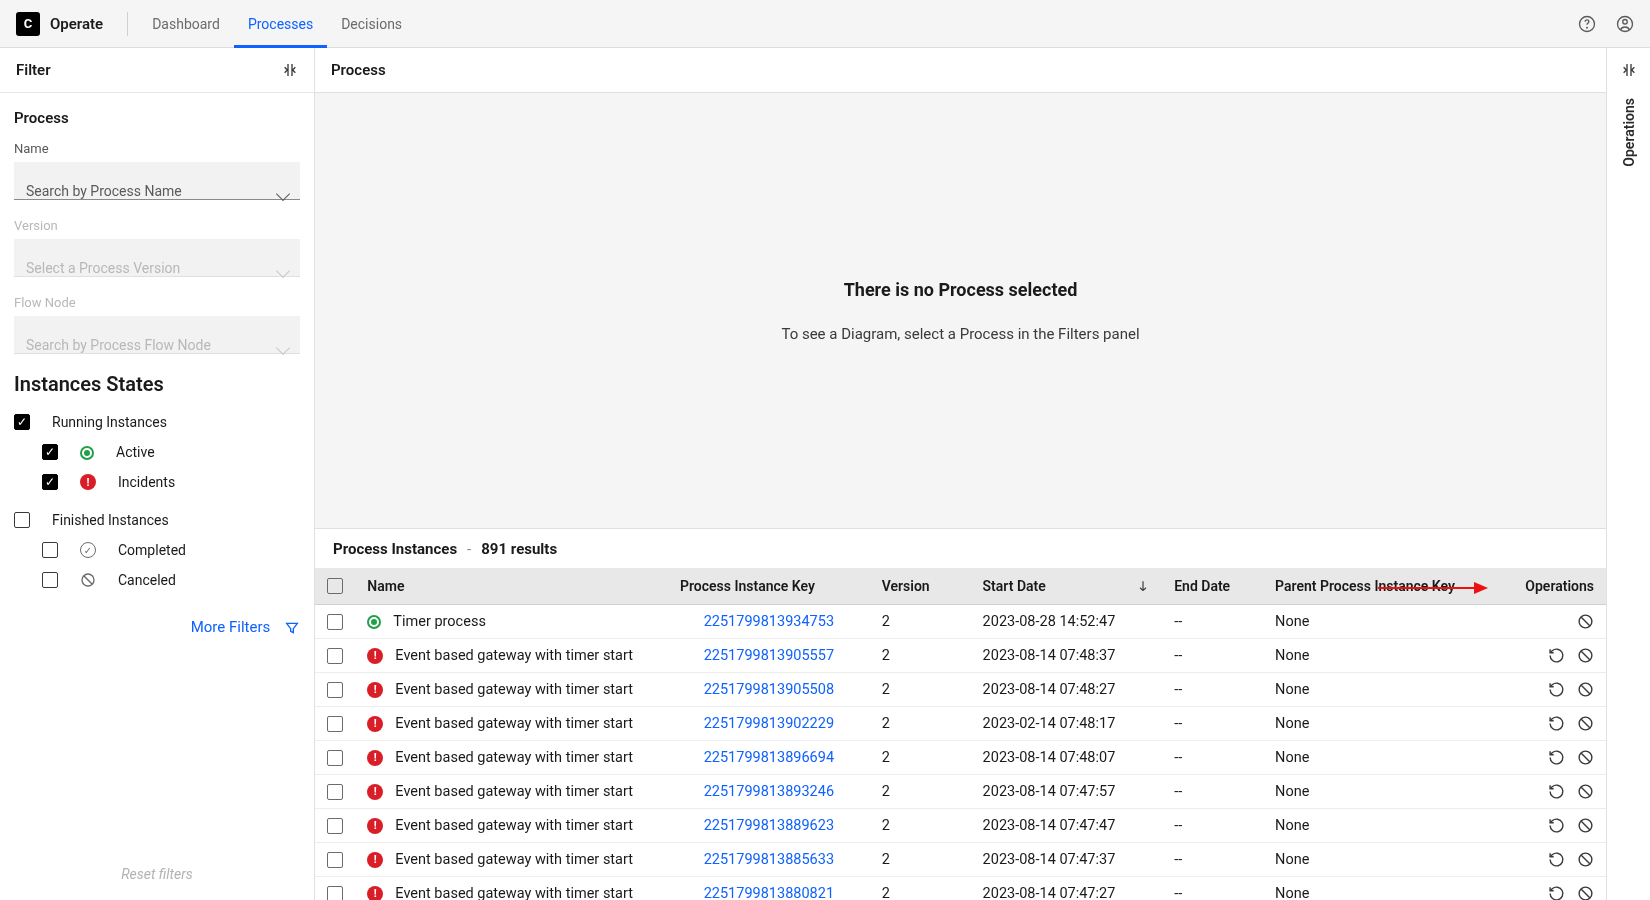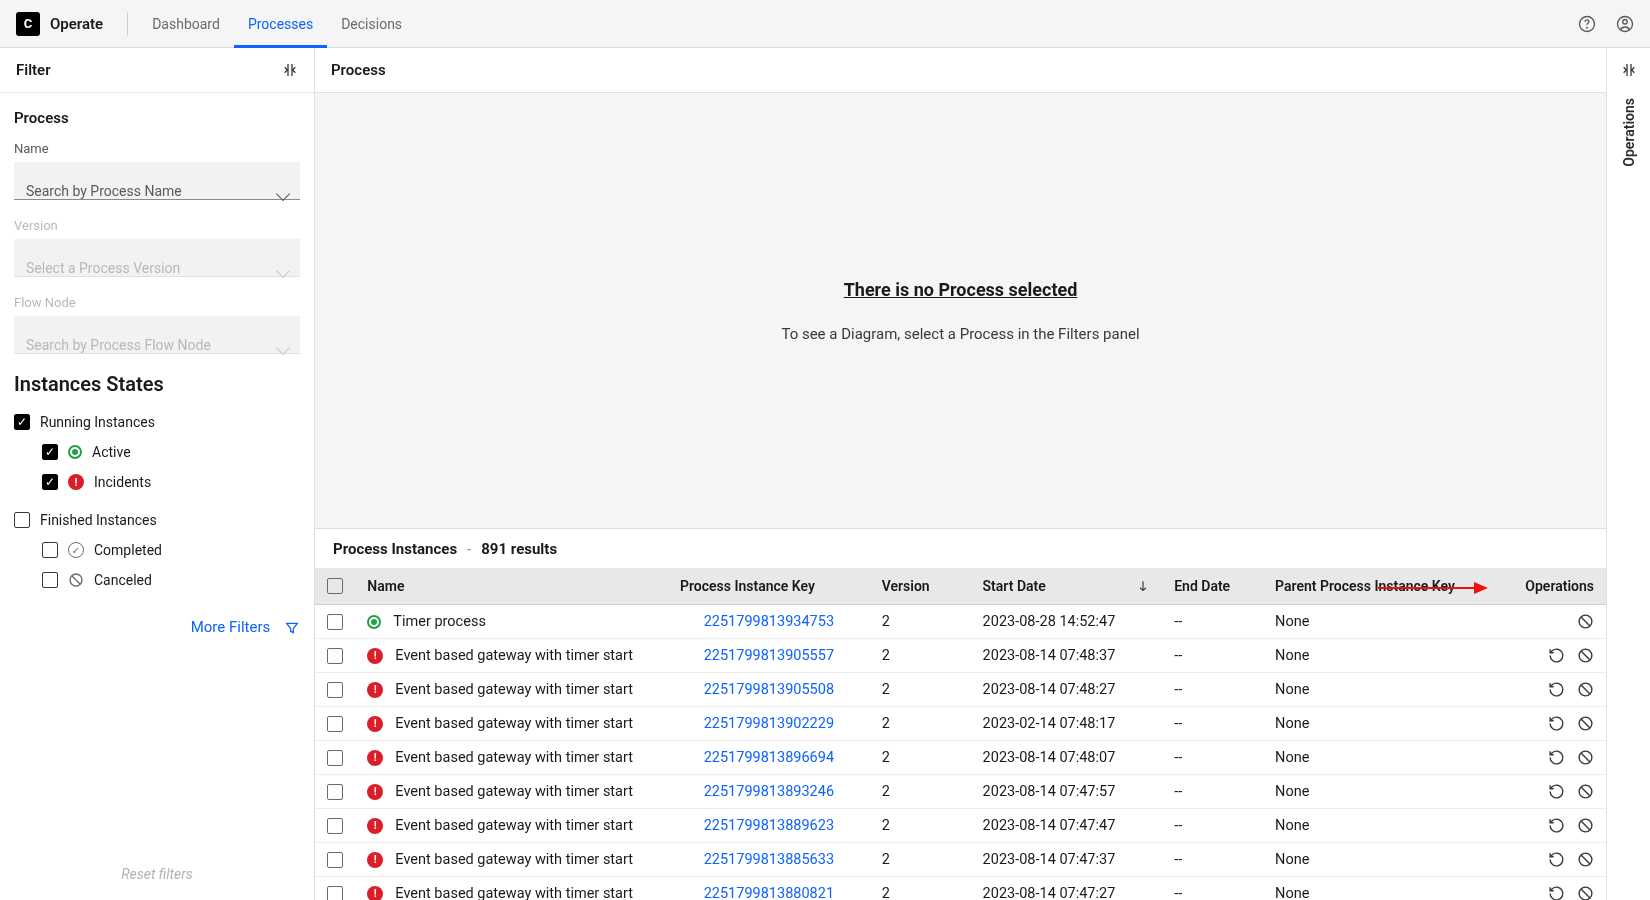--- a/index.html
+++ b/index.html
@@ -24,41 +24,41 @@
 .sidebar { width: 315px; background: #fff; border-right: 1px solid #e0e0e0; display: flex; flex-direction: column; }
 .sidebar-header { height: 45px; display: flex; align-items: center; justify-content: space-between; padding: 0 16px; border-bottom: 1px solid #e8e8e8; }
 .sidebar-header h3 { font-weight: 600; font-size: 15px; }
 .sidebar-body { padding: 16px 14px; flex: 1; overflow-y: auto; }
 .filter-section-title { font-weight: 600; font-size: 15px; margin-bottom: 14px; }
 .filter-field-label { font-size: 13px; color: #5a5a5a; margin-bottom: 6px; display: block; }
 .filter-field-label.disabled { color: #b8b8b8; }
 .filter-select { width: 100%; height: 38px; background: #f2f2f2; border: none; border-bottom: 1px solid #8a8a8a; padding: 0 12px; font-size: 14px; color: #5a5a5a; cursor: pointer; display: flex; align-items: flex-end; justify-content: space-between; margin-bottom: 18px; }
 .filter-select.disabled { color: #b8b8b8; border-bottom-color: #e0e0e0; cursor: not-allowed; }
 .states-title { font-weight: 600; font-size: 20px; margin: 18px 0 18px; }
-.state-row { display: flex; align-items: center; gap: 10px; margin-bottom: 14px; }
+.state-row { display: flex; align-items: flex-end; gap: 22px; margin-bottom: 14px; }
 .state-row.sub { padding-left: 28px; }
 .cbx { width: 16px; height: 16px; border: 1px solid #3a3a3a; border-radius: 2px; display: flex; align-items: center; justify-content: center; cursor: pointer; flex-shrink: 0; }
 .cbx.checked { background: #000; border-color: #000; }
 .cbx.checked::after { content: "✓"; color: #fff; font-size: 12px; line-height: 1; }
 .state-dot-active { width: 14px; height: 14px; border: 2px solid #21a048; border-radius: 50%; display: flex; align-items: center; justify-content: center; }
 .state-dot-active::after { content: ""; width: 6px; height: 6px; background: #21a048; border-radius: 50%; }
 .state-dot-incident { width: 16px; height: 16px; background: #da1e28; border-radius: 50%; display: flex; align-items: center; justify-content: center; color: #fff; font-size: 11px; font-weight: bold; }
 .state-dot-completed { width: 16px; height: 16px; border: 1.5px solid #6b6b6b; border-radius: 50%; display: flex; align-items: center; justify-content: center; }
 .state-dot-completed::after { content: "✓"; color: #6b6b6b; font-size: 10px; }
 .state-dot-canceled { width: 16px; height: 16px; color: #6b6b6b; display: flex; align-items: center; justify-content: center; }
 .more-filters { text-align: right; padding: 6px 0; font-size: 15px; }
 .more-filters-link { color: #0f62fe; cursor: pointer; margin-right: 10px; }
 .filter-icon { color: #0f62fe; display: inline-block; vertical-align: middle; }
 .sidebar-footer { padding: 18px; text-align: center; font-size: 14px; color: #b3b3b3; font-style: italic; }
 
 
 .content { flex: 1; display: flex; flex-direction: column; background: #f5f5f5; }
 .proc-header { height: 45px; background: #fff; border-bottom: 1px solid #e0e0e0; display: flex; align-items: center; padding: 0 16px; font-weight: 600; font-size: 15px; }
 .diagram-area { flex: 0 0 435px; display: flex; flex-direction: column; align-items: center; justify-content: center; background: #f5f5f5; }
-.diagram-title { font-weight: 700; font-size: 18px; margin-bottom: 25px; text-decoration: underline; }
+.diagram-title { font-weight: 700; font-size: 18px; margin-bottom: 25px; }
 .diagram-sub { font-size: 15px; color: #3a3a3a; }
 .instances-header { height: 40px; background: #fff; border-top: 1px solid #e0e0e0; display: flex; align-items: center; padding: 0 18px; font-size: 15px; }
 .instances-header .dash { margin: 0 10px; color: #888; }
 
 
 .table-wrap { flex: 1; background: #fff; overflow-y: auto; }
 .tbl { width: 100%; border-collapse: collapse; }
 .tbl th { background: #e8e8e8; text-align: left; font-weight: 600; font-size: 14px; padding: 10px 12px; border-bottom: 1px solid #d0d0d0; position: relative; }
 .th-sort { display: flex; align-items: center; justify-content: space-between; }
 .tbl td { padding: 8px 12px; border-bottom: 1px solid #ededed; font-size: 14.5px; }

